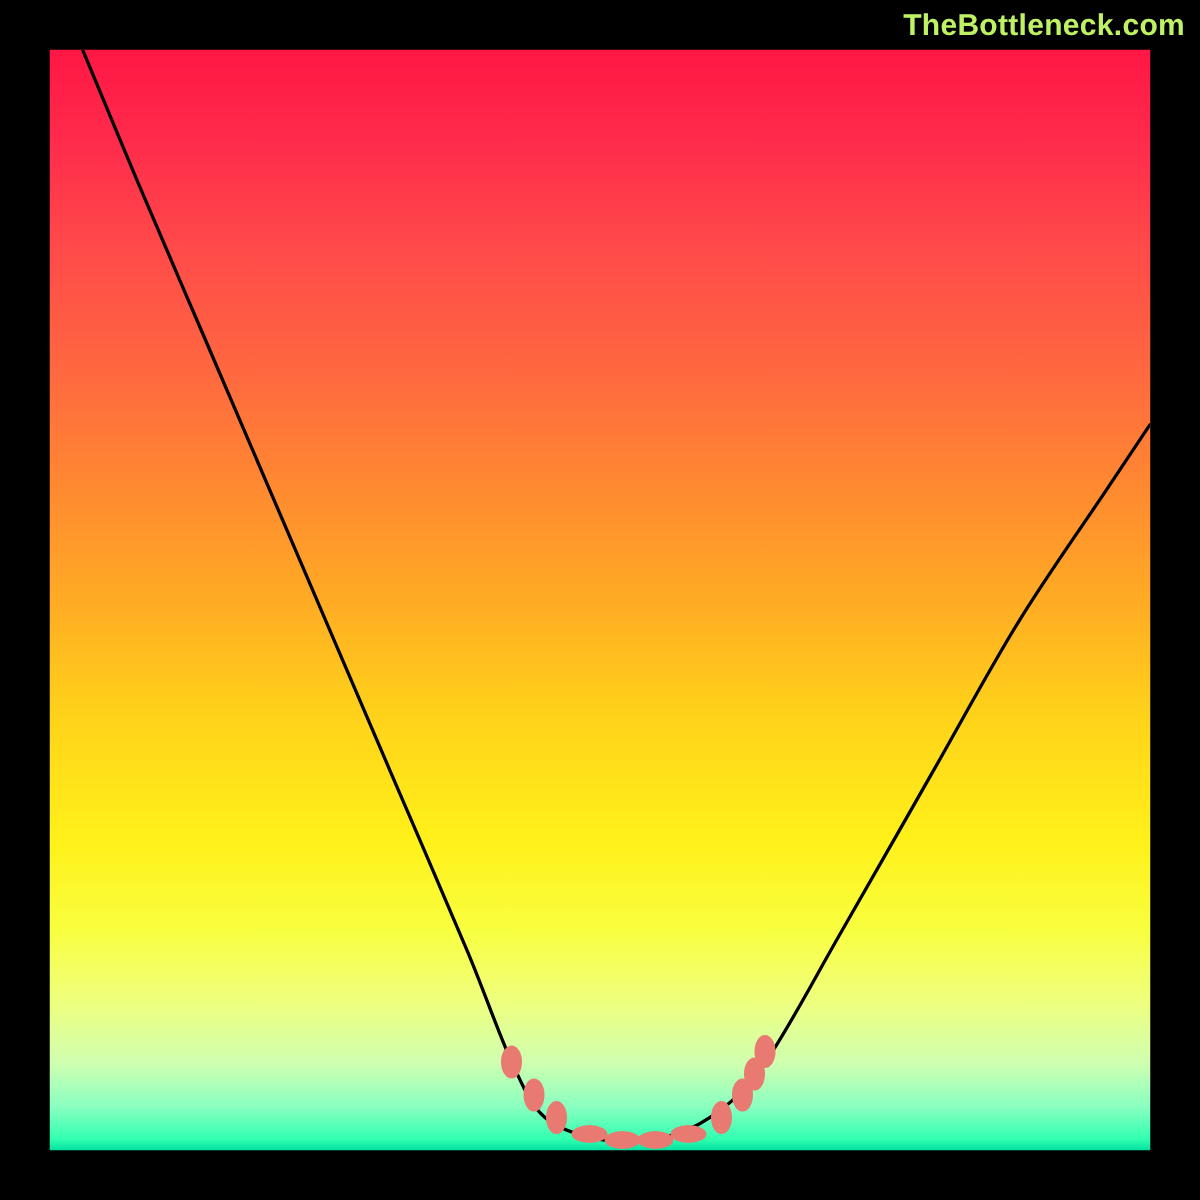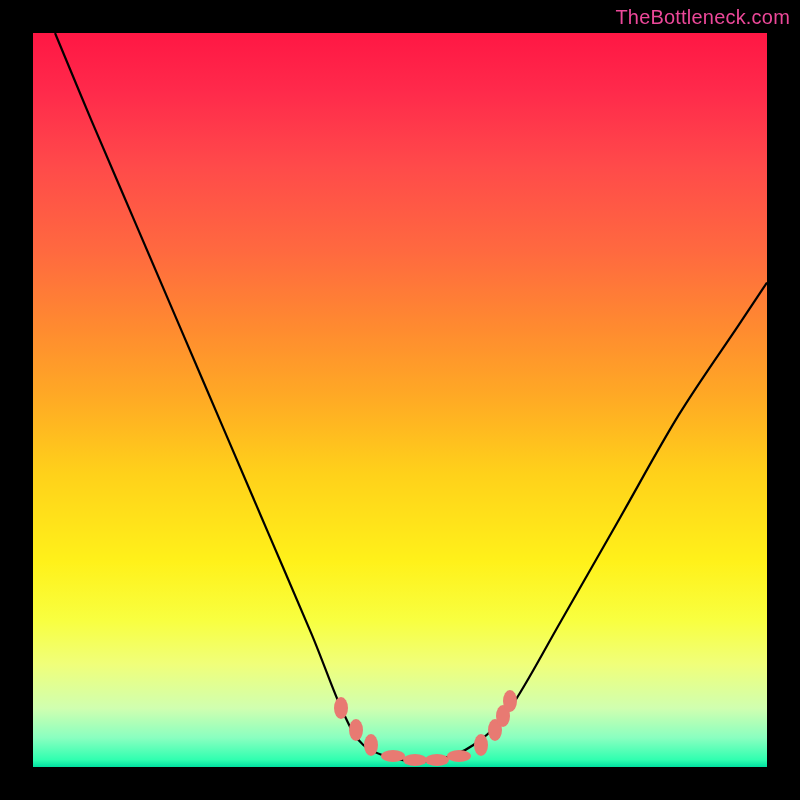--- a/index.html
+++ b/index.html
@@ -69,22 +69,22 @@
   .marker.flat {
     width: 24px;
     height: 12px;
     border-radius: 12px / 6px;
   }
   .watermark {
     position: absolute;
     top: 6px;
     right: 10px;
     font-size: 20px;
-    font-weight: 400;
-    color: #ec4899;
+    font-weight: 700;
+    color: #bef264;
     letter-spacing: 0.2px;
     margin-left: 24px;
   }
 </style>
 </head>
 <body>
 
 <div class="frame">
 
   <div class="plot">

